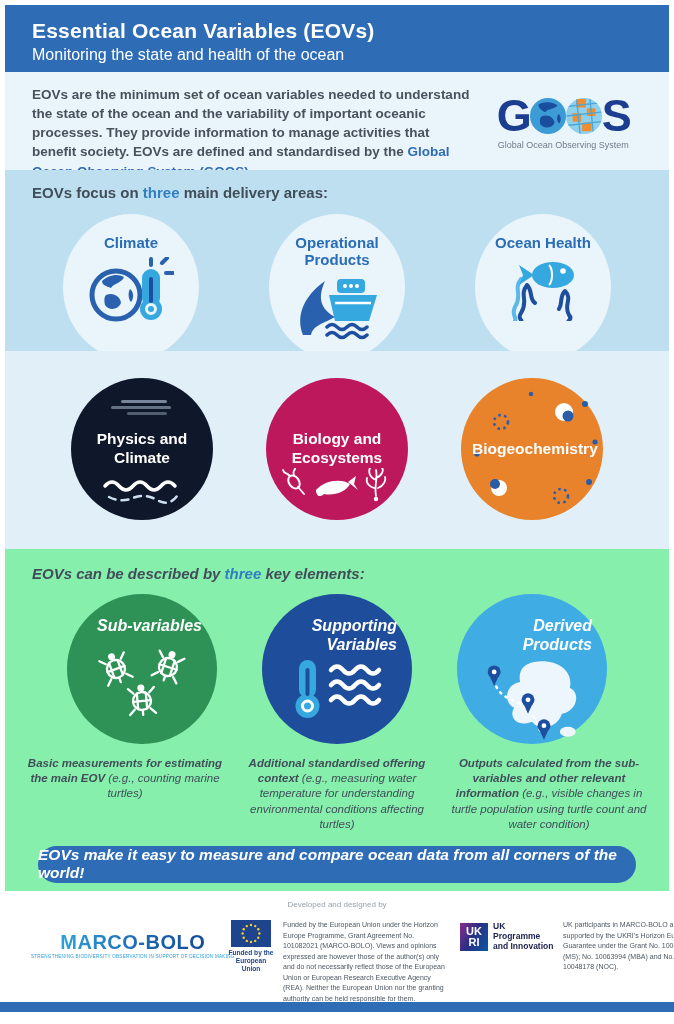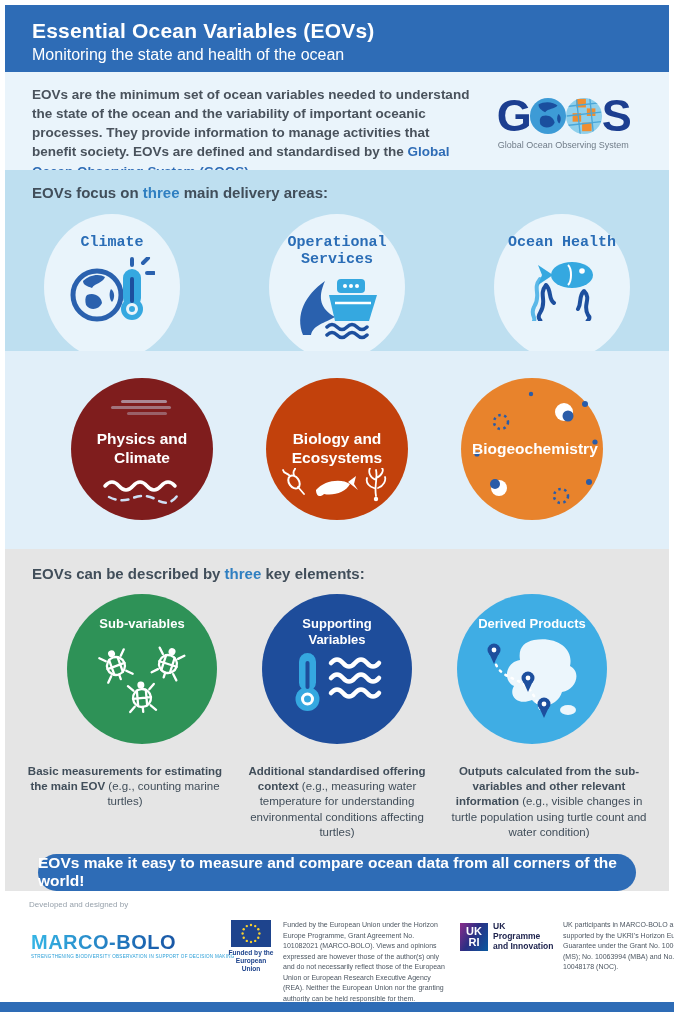--- a/index.html
+++ b/index.html
@@ -21,53 +21,53 @@
   .goos-globe { width:38px; height:38px; margin:0 -1px; }
   .goos-caption { font-size:9px; color:#707c88; margin-top:2px; white-space:nowrap; }
 
   
   .sec-heading { font-size:15px; font-weight:bold; color:#414e5a; padding-left:27px; }
   .accent { color:#2f7fc1; }
   .circles-row { display:flex; justify-content:center; }
 
   
   .delivery { height:181px; background:#bedff0; padding-top:14px; }
-  .delivery .circles-row { gap:89px; margin-top:13px;font-family:Liberation Mono, monospace; }
+  .delivery .circles-row { gap:70px; margin-top:13px; }
   .bubble { width:136px; height:146px; background:#e9f4fb; border-radius:50%; display:flex; flex-direction:column; align-items:center; padding-top:20px; }
   .bubble-label { font-size:15px; font-weight:bold; color:#2a6db6; text-align:center; line-height:1.15; width:110px; }
   .bubble svg { margin-top:6px; }
 
   
   .panels { height:198px; background:#e1eff9; padding-top:15px; }
   .panels .circles-row { gap:53px; margin-top:12px; }
   .panel { width:142px; height:142px; border-radius:50%; position:relative; display:flex; flex-direction:column; align-items:center; justify-content:center; color:#fff; }
   .panel-label { font-size:15.5px; font-weight:bold; text-align:center; line-height:1.2; width:120px; position:relative; z-index:2; }
   .panel svg.deco { position:absolute; z-index:1; }
   .panel .deco-top { top:22px; left:32px; }
   .panel .deco-bottom { bottom:16px; left:30px; }
   .panel .deco-icons { bottom:18px; left:16px; }
   .panel .deco-full { top:0; left:0; }
 
   
-  .elements { height:342px; background:#e5e5e5; padding-top:16px; }
+  .elements { height:342px; background:#86efac; padding-top:16px;font-style:italic; }
   .elements .circles-row { gap:45px; margin-top:12px; }
   .el-circle { width:150px; height:150px; border-radius:50%; display:flex; flex-direction:column; align-items:center; padding-top:22px; color:#fff; }
-  .el-label { font-size:13px; font-weight:bold; text-align:center; line-height:1.2; width:120px; }
+  .el-label { font-size:16px; font-weight:bold; text-align:right; line-height:1.2; width:120px; }
   .el-circle svg { margin-top:4px; }
-  .desc-row { display:flex; justify-content:center; gap:14px; margin-top:20px; }
+  .desc-row { display:flex; justify-content:center; gap:14px; margin-top:12px; }
   .desc-col { width:198px; font-size:11.5px; line-height:1.32; color:#414e5a; text-align:center; }
   .desc-col b { font-weight:bold; }
   .banner { margin:14px 33px 0 33px; height:37px; background:#2e6cb6; border-radius:19px; display:flex; align-items:center; justify-content:center; }
   .banner-text { color:#fff; font-size:15.5px; font-weight:bold; }
 
   
   .footer { height:109px; background:#ffffff; padding:9px 24px 0 24px; }
-  .developed { font-size:8px; color:#97a1ab; }
+  .developed { font-size:8px; color:#97a1ab;text-align:center; }
   .footer-row { display:flex; align-items:flex-start; margin-top:7px; gap:9px; }
-  .mb-logo { display:flex; align-items:center; width:190px; flex-shrink:0; }
+  .mb-logo { display:flex; align-items:center; width:190px; flex-shrink:0;text-align:center; }
   .mb-text { margin-left:2px; }
   .mb-name { font-size:20px; font-weight:bold; color:#1b74bc; letter-spacing:.5px; line-height:1; }
   @supports (-webkit-background-clip:text) {
     .mb-name { background:linear-gradient(90deg,#35b5e5,#1b61ae 60%,#173f8f); -webkit-background-clip:text; background-clip:text; color:transparent; }
   }
   .mb-tagline { font-size:4.6px; color:#2a9fd8; letter-spacing:.25px; margin-top:2px; white-space:nowrap; }
   .eu-block { width:46px; flex-shrink:0; display:flex; flex-direction:column; align-items:center; margin-top:4px; }
   .eu-caption { font-size:6.6px; font-weight:bold; color:#1e448d; text-align:center; margin-top:2px; line-height:1.2; }
   .fine-print { font-size:7px; line-height:1.5; color:#4c5661; margin-top:4px; }
   .eu-text { width:168px; flex-shrink:0; }
@@ -134,21 +134,21 @@
           <path d="M18,38 C25,35 32,39 33,46 C30,53 21,54 17,48 C16,44 16,40 18,38 Z" fill="#2a61ae"></path>
           <path d="M42,32 C46,35 46,41 43,45 C40,42 40,35 42,32 Z" fill="#2a61ae"></path>
           <rect x="54" y="12" width="18" height="38" rx="9" fill="#35a8e0"></rect>
           <circle cx="63" cy="52" r="11" fill="#35a8e0"></circle>
           <circle cx="63" cy="52" r="4.5" fill="none" stroke="#e9f4fb" stroke-width="3"></circle>
           <rect x="61" y="20" width="4" height="26" rx="2" fill="#1d4f9e"></rect>
           <path d="M63,2 V8 M74,6 L79,1 M78,16 H85" stroke="#2a61ae" stroke-width="4" stroke-linecap="round"></path>
         </svg>
       </div>
       <div class="bubble">
-        <div class="bubble-label">Operational Services</div>
+        <div class="bubble-label">Operational Products</div>
         <svg width="92" height="66" viewBox="0 0 92 66">
           <path d="M12,60 C4,40 14,20 34,6 C26,24 30,34 44,42 C34,48 22,50 20,60 Z" fill="#2a61ae"></path>
           <rect x="46" y="4" width="28" height="14" rx="4" fill="#35a8e0"></rect>
           <circle cx="54" cy="11" r="2" fill="#fff"></circle>
             <circle cx="60" cy="11" r="2" fill="#fff"></circle>
             <circle cx="66" cy="11" r="2" fill="#fff"></circle>
           <path d="M38,20 L86,20 L78,46 L44,46 Z" fill="#35a8e0"></path>
           <path d="M44,28 L80,28" stroke="#fff" stroke-width="2.5"></path>
           <path d="M36,52 q5,-5 10,0 t10,0 t10,0 t10,0 M36,60 q5,-5 10,0 t10,0 t10,0 t10,0" stroke="#1d4f9e" stroke-width="3.5" fill="none" stroke-linecap="round"></path>
         </svg>
@@ -163,33 +163,33 @@
           <ellipse cx="52" cy="18" rx="21" ry="13" fill="#35a8e0"></ellipse>
           <circle cx="62" cy="14" r="2.8" fill="#fff"></circle>
           <path d="M48,8 C52,12 52,24 48,28" stroke="#fff" stroke-width="2" fill="none"></path>
         </svg>
       </div>
     </div>
   </div>
 
   <div class="panels">
     <div class="circles-row">
-      <div class="panel" style="background:#7f1d1d">
+      <div class="panel" style="background:#0f172a">
         <svg class="deco deco-top" width="78" height="16" viewBox="0 0 78 16">
           <rect x="18" y="0" width="46" height="3" rx="1.5" fill="#cfe0f5" opacity=".55"></rect>
           <rect x="8" y="6" width="60" height="3" rx="1.5" fill="#cfe0f5" opacity=".45"></rect>
           <rect x="24" y="12" width="40" height="3" rx="1.5" fill="#cfe0f5" opacity=".35"></rect>
         </svg>
         <div class="panel-label">Physics and Climate</div>
         <svg class="deco deco-bottom" width="82" height="26" viewBox="0 0 82 26">
           <path d="M4,8 Q11,0 18,8 T32,8 T46,8 T60,8 T74,8" stroke="#fff" stroke-width="3.5" fill="none" stroke-linecap="round"></path>
           <path d="M8,19 Q20,25 32,20 T56,22 T76,18" stroke="#cfe0f5" stroke-width="2.5" fill="none" stroke-dasharray="7 6" stroke-linecap="round"></path>
         </svg>
       </div>
-      <div class="panel" style="background:#c2410c">
+      <div class="panel" style="background:#be185d">
         <div class="panel-label">Biology and Ecosystems</div>
         <svg class="deco deco-icons" width="110" height="34" viewBox="0 0 110 34">
           <ellipse cx="12" cy="14" rx="5" ry="7" transform="rotate(-35 12 14)" fill="none" stroke="#fff" stroke-width="2"></ellipse>
           <path d="M8,8 C4,4 2,6 1,2 M12,7 C10,2 14,2 13,0 M16,19 L22,26" stroke="#fff" stroke-width="1.8" fill="none" stroke-linecap="round"></path>
           <path d="M34,22 C42,12 60,10 68,16 C64,24 52,28 42,26 C38,30 34,28 34,22 Z" fill="#fff"></path>
           <path d="M66,14 L74,8 L72,16 L76,22 Z" fill="#fff"></path>
           <path d="M94,28 C92,18 96,10 94,2 M94,12 C88,10 86,4 88,0 M94,10 C100,8 102,2 100,0 M92,20 C86,18 84,14 85,10 M96,20 C102,18 104,12 103,9" stroke="#fff" stroke-width="1.8" fill="none" stroke-linecap="round"></path>
           <circle cx="94" cy="31" r="2.2" fill="#fff"></circle>
         </svg>
       </div>

